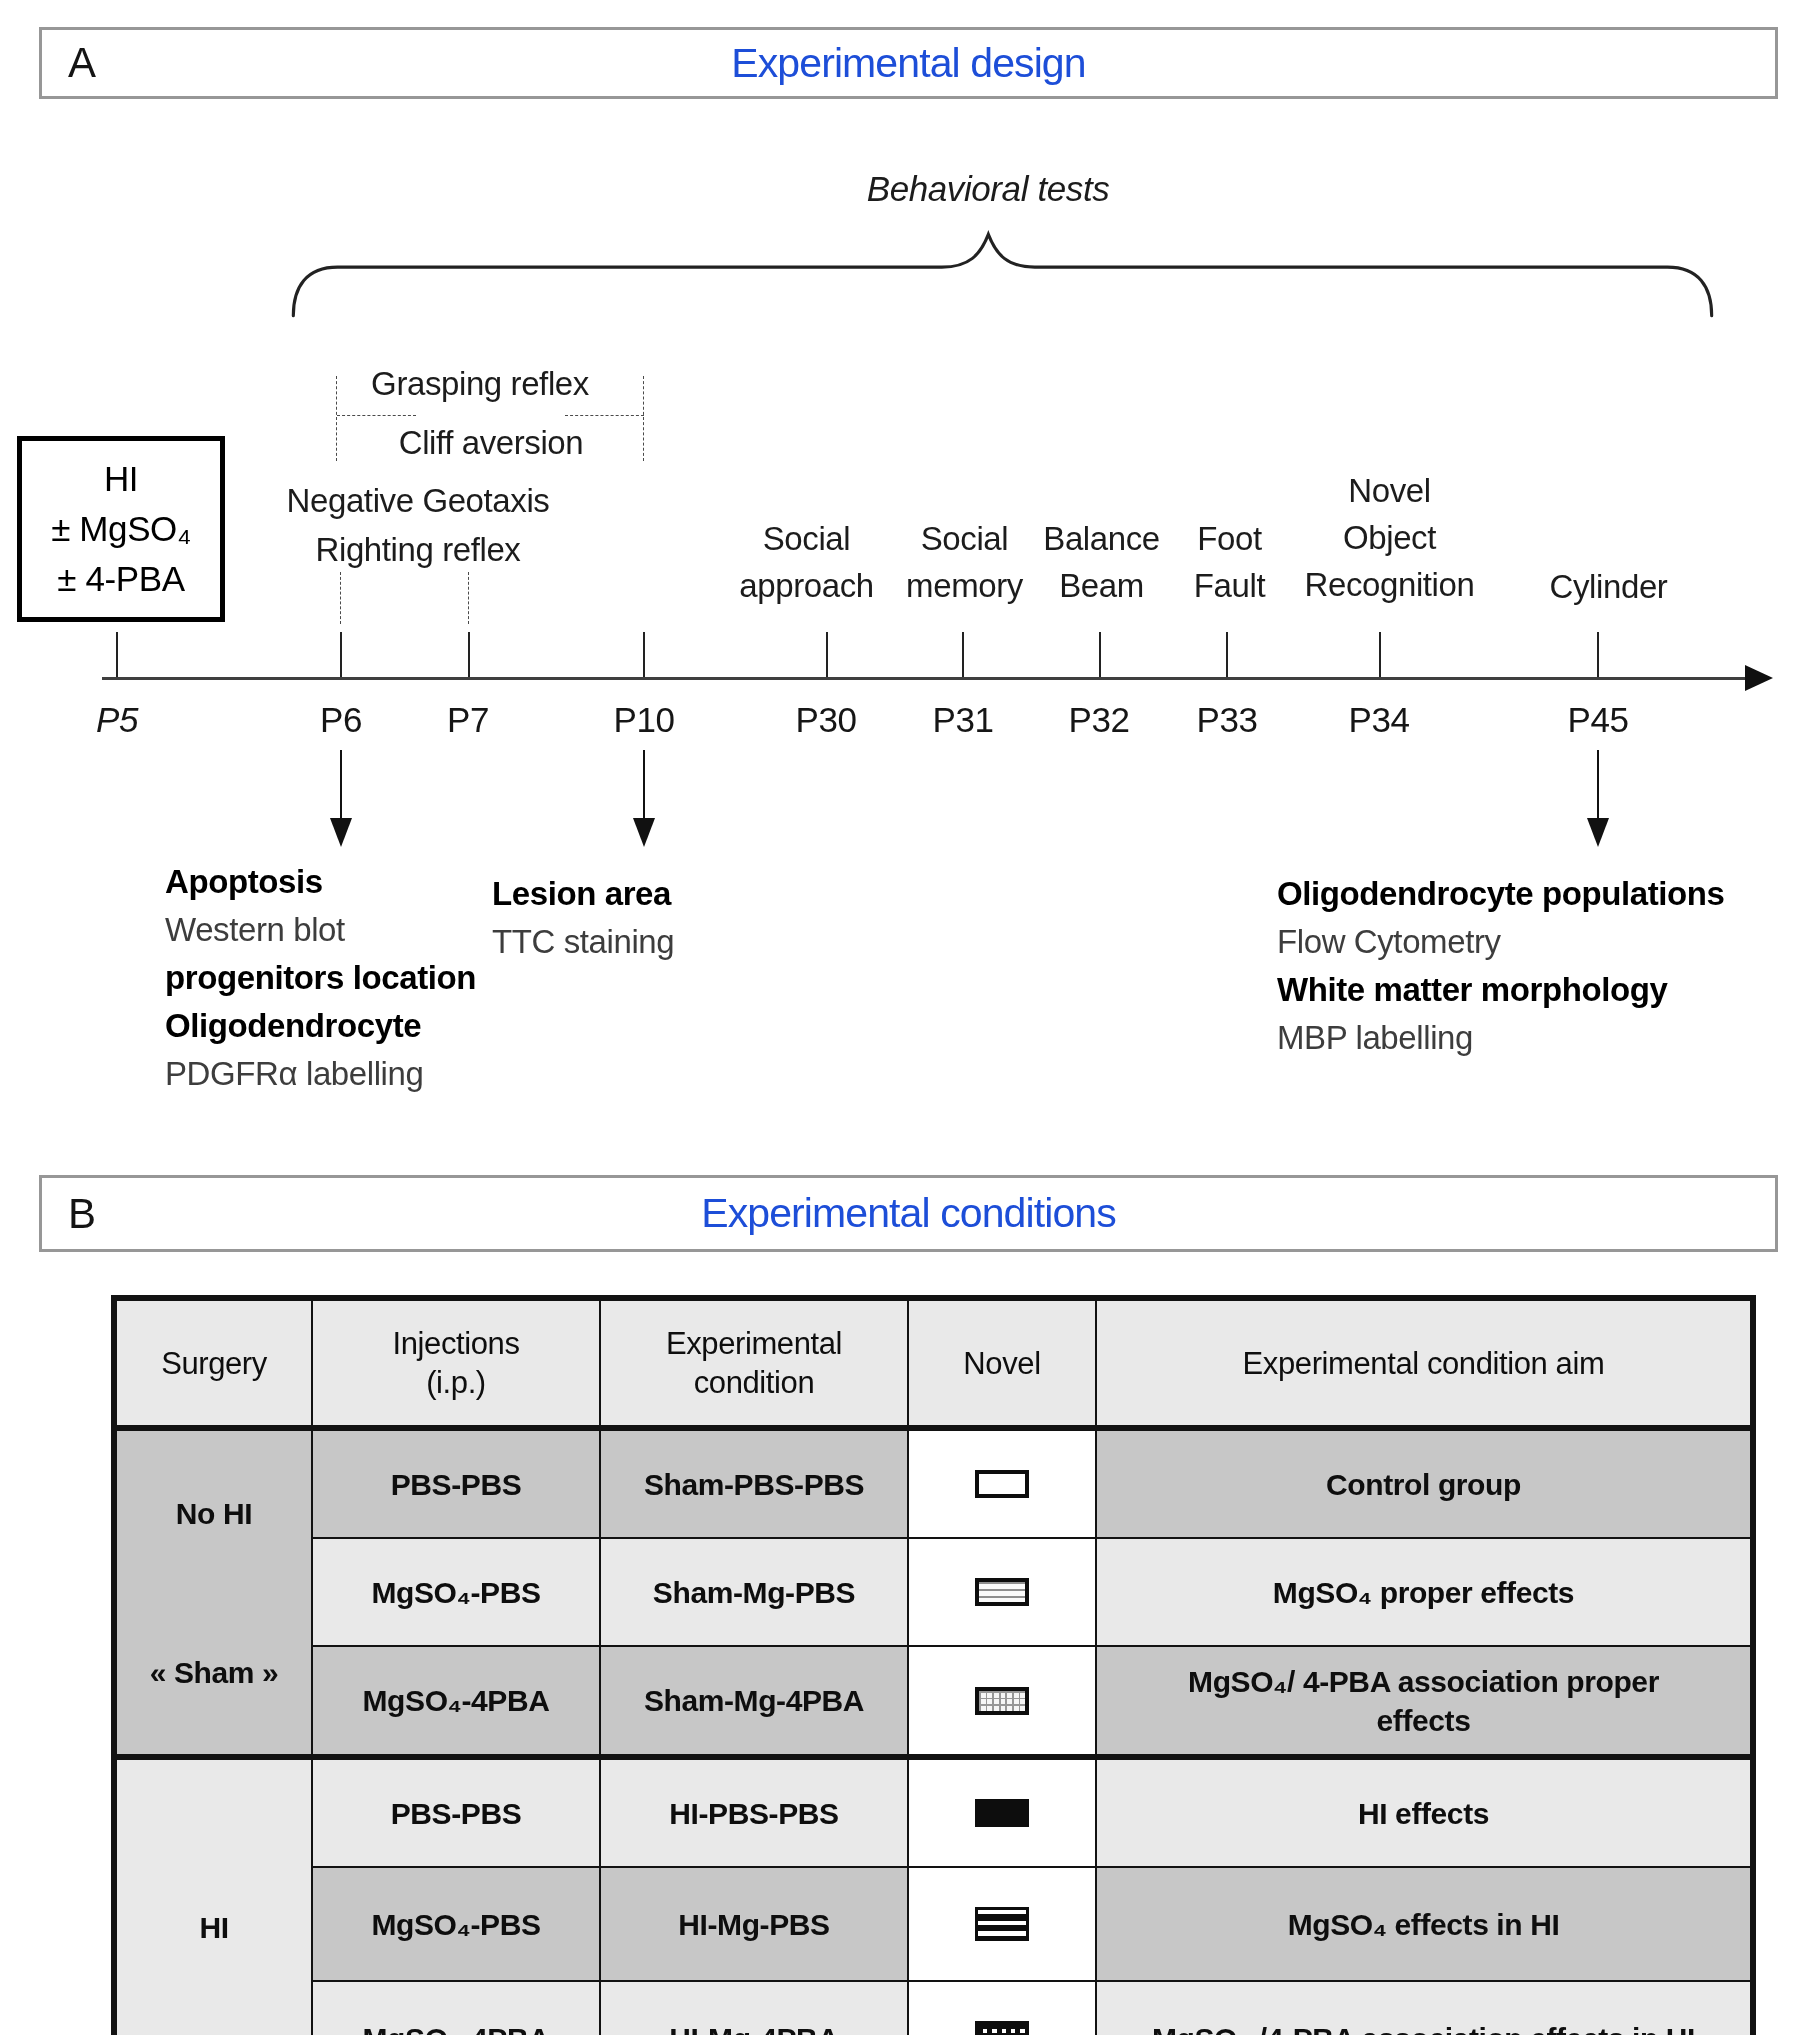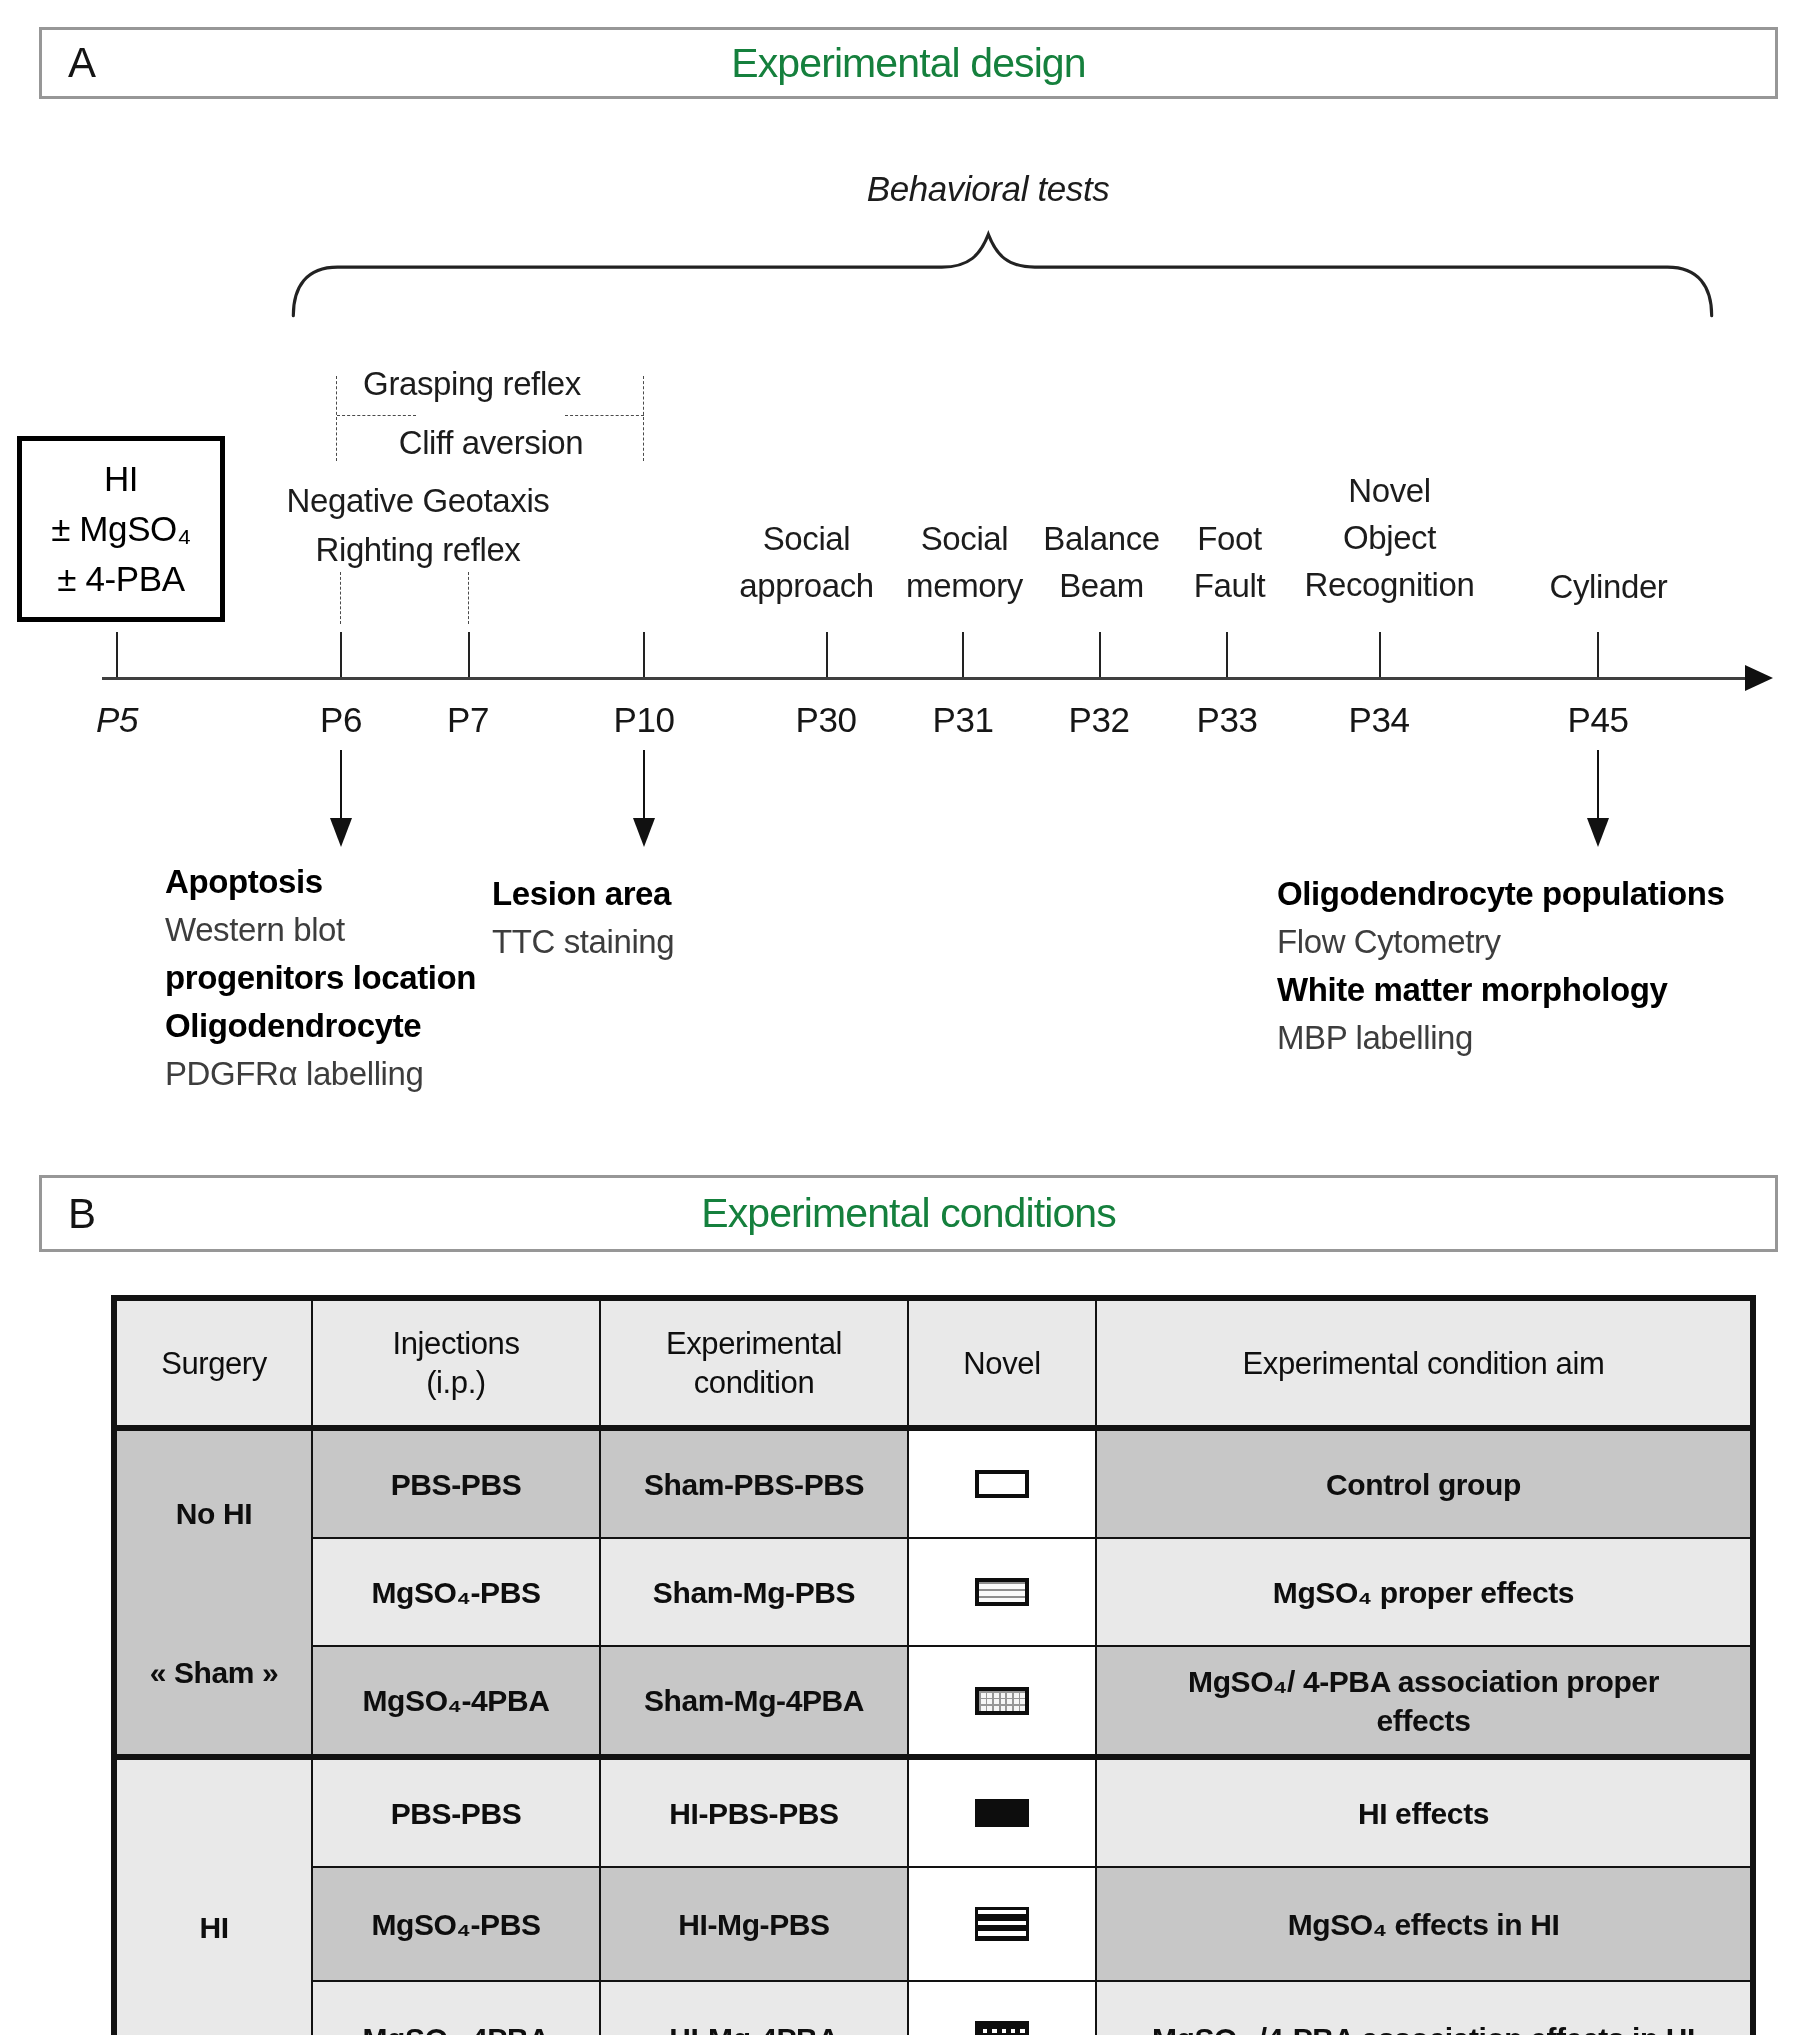--- a/index.html
+++ b/index.html
@@ -13,21 +13,21 @@
   .panel-header {
     position: absolute; left: 39px; width: 1739px; background: #fff;
     border: 3.5px solid #979797; display: flex; align-items: center; justify-content: center;
   }
   #panelA-header { top: 27.4px; height: 72px; }
   #panelB-header { top: 1175px; height: 77px; }
   .panel-letter {
     position: absolute; left: 26px; top: 50%; transform: translateY(-50%);
     font-size: 42px; color: #141414;
   }
-  .panel-title { font-size: 41px; color: #15803d; letter-spacing: -0.9px; }
+  .panel-title { font-size: 41px; color: #1d4ed8; letter-spacing: -0.9px; }
 
   
   .tblock {
     position: absolute; text-align: center; white-space: pre-line;
     font-size: 33px; line-height: 47px; color: #1c1c1c;
   }
   .big-label { font-size: 35px; }
 
   
   #hi-box {
@@ -119,21 +119,21 @@
   <div class="tblock big-label" style="left:811px; top:165px; width:354px;font-style:italic;">Behavioral tests</div>
   <svg style="position:absolute; left:288px; top:229px;" width="1429" height="93" viewBox="0 0 3230 210">
     <path d="M 12 196 C 12 130, 42 86, 112 86 L 1478 86 C 1540 86, 1565 58, 1583 12
              C 1601 58, 1626 86, 1688 86 L 3118 86 C 3188 86, 3218 130, 3218 196" fill="none" stroke="#222" stroke-width="7" stroke-linecap="round"></path>
   </svg>
 
   <div class="vdash" style="left:336px; top:376px; height:85px;"></div>
   <div class="vdash" style="left:643px; top:376px; height:85px;"></div>
   <div class="hdash" style="left:337px; top:415px; width:79px;"></div>
   <div class="hdash" style="left:565px; top:415px; width:79px;"></div>
-  <div class="tblock" style="left:295px; top:360px; width:354px;">Grasping reflex</div>
+  <div class="tblock" style="left:303px; top:360px; width:354px;">Grasping reflex</div>
   <div class="tblock" style="left:314px; top:419px; width:354px;">Cliff aversion</div>
 
   <div class="tblock" style="left:263px; top:476px; width:310px; line-height:49px;">Negative Geotaxis
 Righting reflex</div>
 
   <div id="hi-box">
     <div>HI</div>
     <div>± MgSO₄</div>
     <div>± 4-PBA</div>
   </div>

